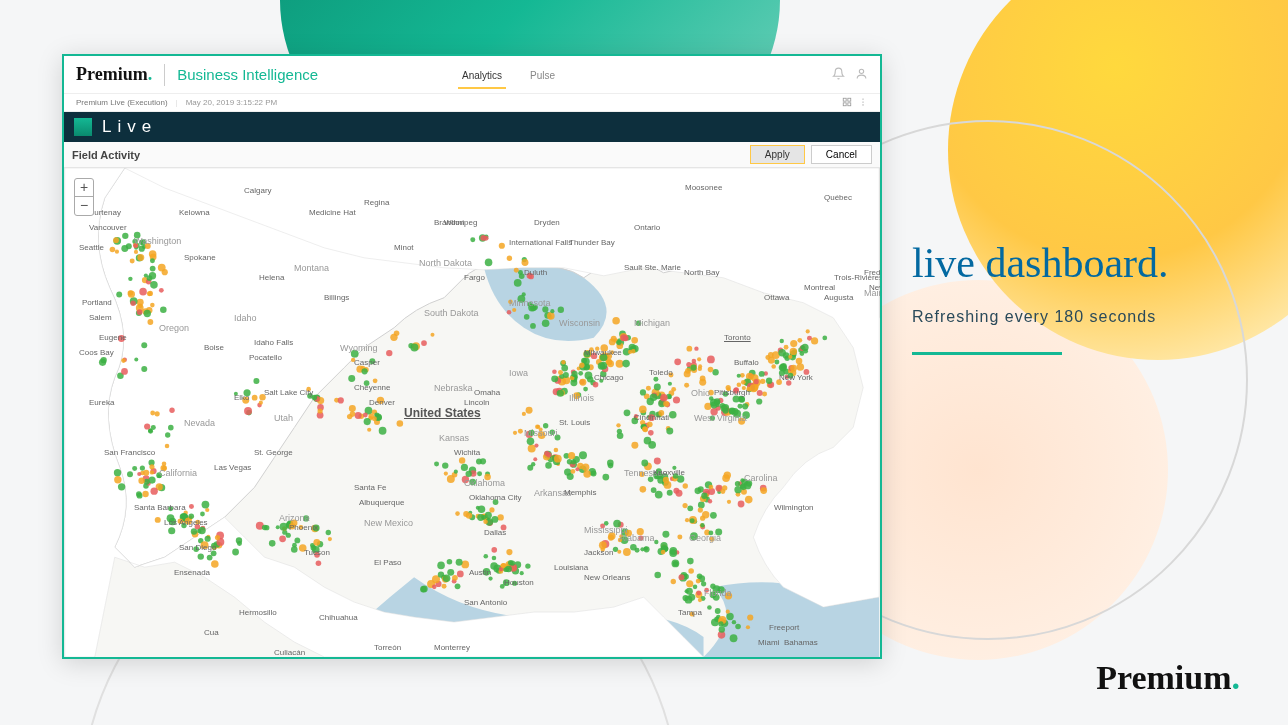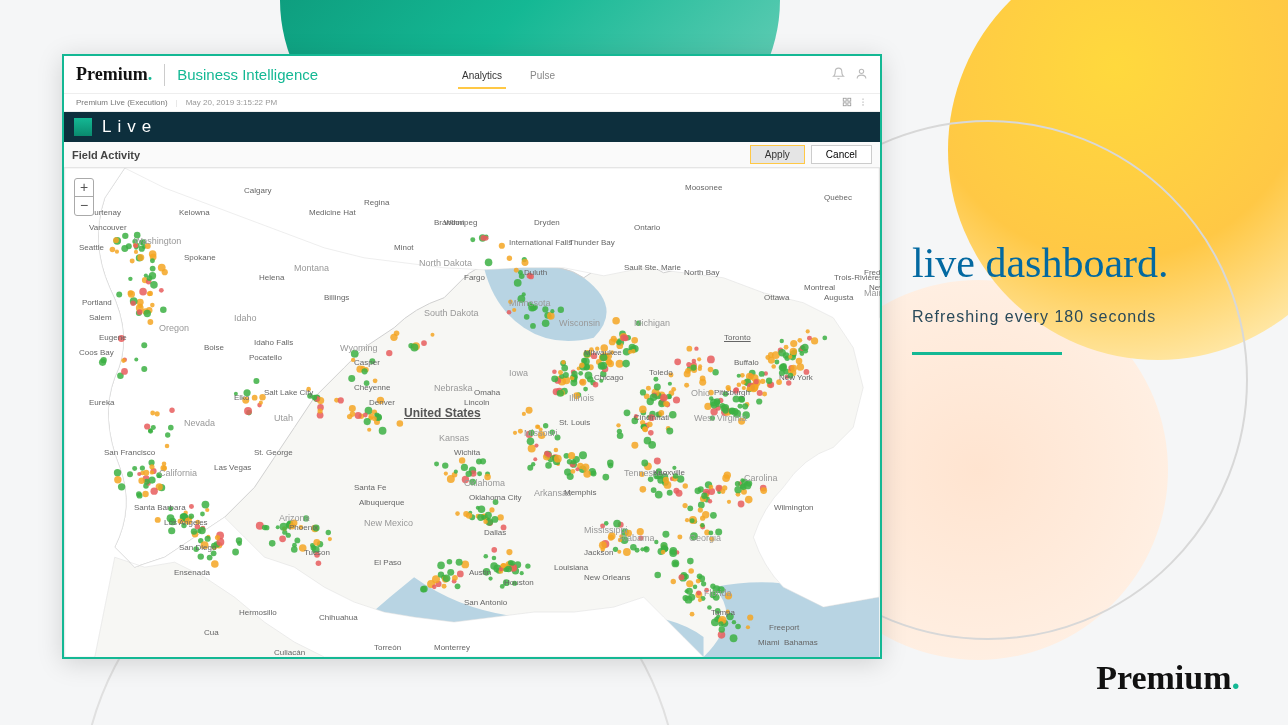--- a/index.html
+++ b/index.html
@@ -1317,21 +1317,21 @@
         <div class="map-label" style="left: 440px; top: 410px;">Houston</div>
         <div class="map-label" style="left: 400px; top: 430px;">San Antonio</div>
         <div class="map-label" style="left: 490px; top: 395px;">Louisiana</div>
         <div class="map-label" style="left: 520px; top: 405px;">New Orleans</div>
         <div class="map-label state" style="left: 520px; top: 357px;">Mississippi</div>
         <div class="map-label state" style="left: 555px; top: 365px;">Alabama</div>
         <div class="map-label" style="left: 520px; top: 380px;">Jackson</div>
         <div class="map-label state" style="left: 625px; top: 365px;">Georgia</div>
         <div class="map-label" style="left: 500px; top: 320px;">Memphis</div>
         <div class="map-label state" style="left: 640px; top: 420px;">Florida</div>
-        <div class="map-label" style="left: 647px; top: 440px;">Tampa</div>
+        <div class="map-label" style="left: 614px; top: 440px;">Tampa</div>
         <div class="map-label" style="left: 670px; top: 470px; padding-left: 24px;">Miami</div>
         <div class="map-label" style="left: 720px; top: 470px;">Bahamas</div>
         <div class="map-label" style="left: 705px; top: 455px;">Freeport</div>
         <div class="map-label" style="left: 310px; top: 390px;">El Paso</div>
         <div class="map-label" style="left: 110px; top: 400px;">Ensenada</div>
         <div class="map-label" style="left: 175px; top: 440px;">Hermosillo</div>
         <div class="map-label" style="left: 255px; top: 445px;">Chihuahua</div>
         <div class="map-label" style="left: 370px; top: 475px;">Monterrey</div>
         <div class="map-label" style="left: 310px; top: 475px;">Torreón</div>
         <div class="map-label" style="left: 210px; top: 480px;">Culiacán</div>

